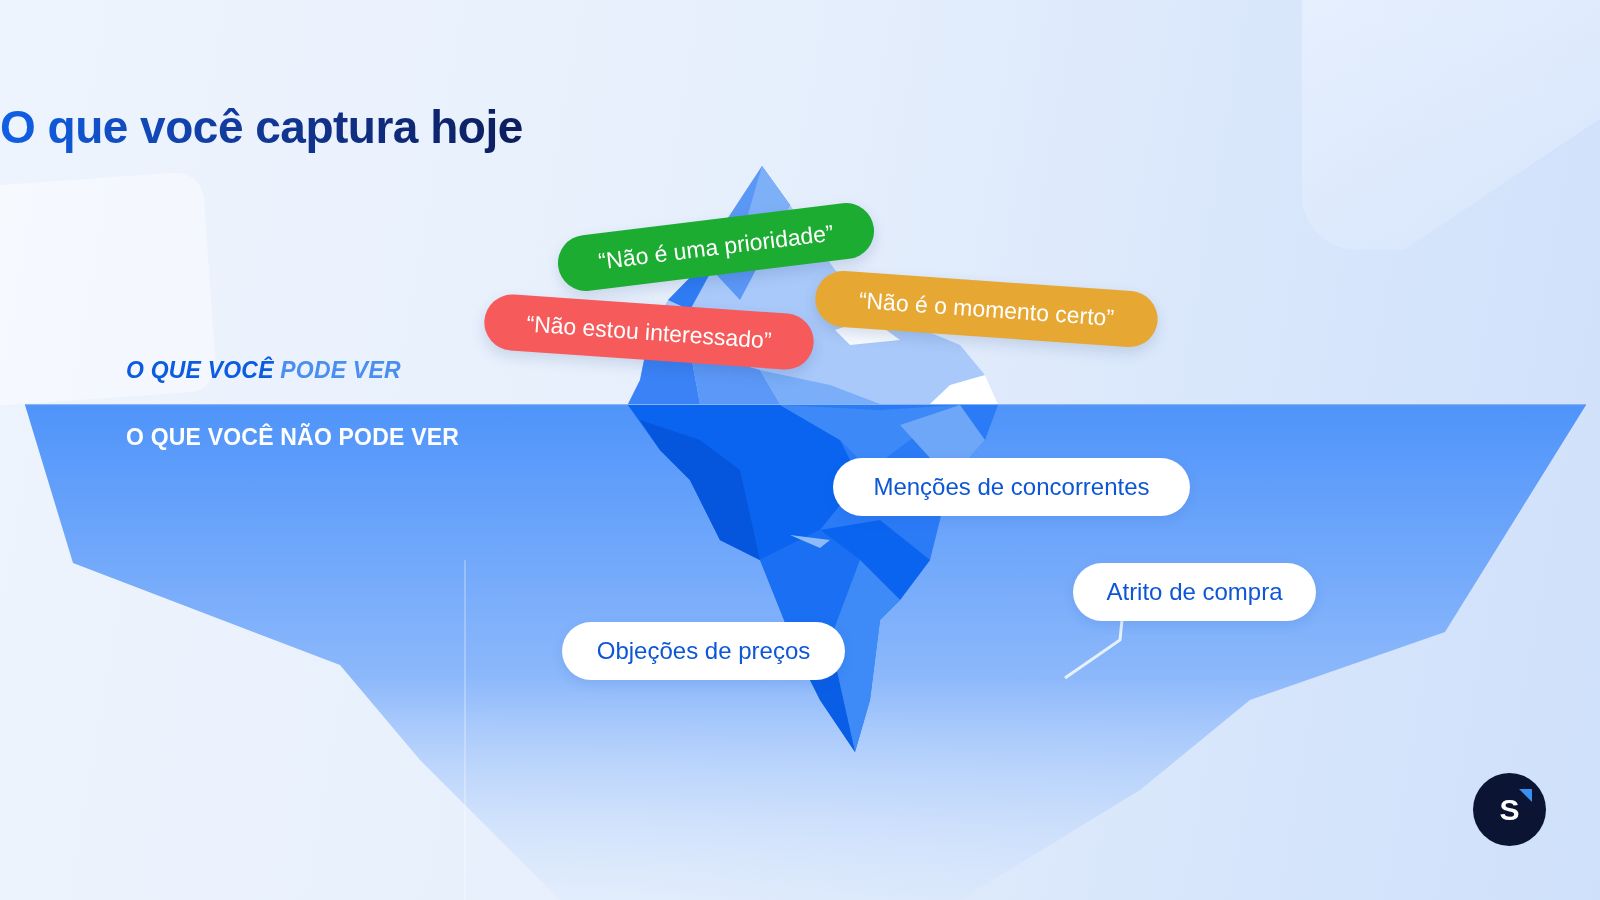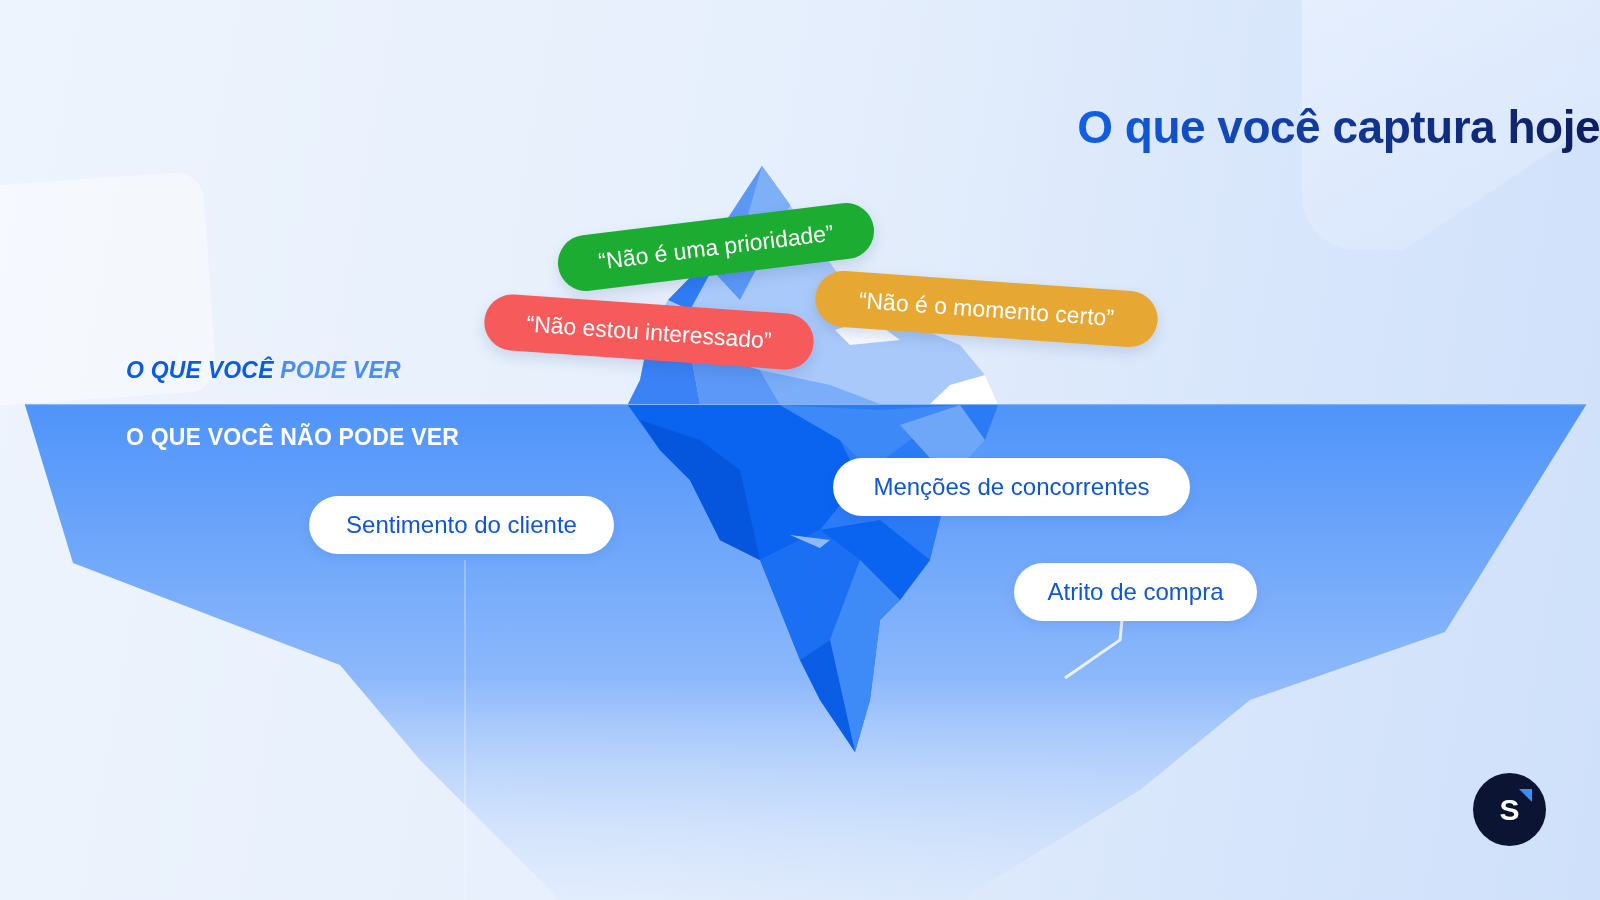--- a/index.html
+++ b/index.html
@@ -19,21 +19,21 @@
     }
     .deco-right {
       left: 1302px; top: -40px; width: 340px; height: 290px;
       background: linear-gradient(160deg, rgba(236,243,255,0.7), rgba(220,232,252,0.5));
       border-radius: 0 0 0 55px;
       clip-path: polygon(0 0, 100% 0, 100% 45%, 30% 100%, 0 100%);
     }
     svg.scene { position: absolute; left: 0; top: 0; }
 
     .headline {
-      position: absolute; left: 0; width: 1600px; text-align: right;
+      position: absolute; left: 0; width: 1600px; text-align: left;
       font-weight: 700; letter-spacing: -0.5px;
     }
     .headline span {
       background: linear-gradient(90deg, #1060e8 0%, #123a9c 45%, #0d1d5c 100%);
       -webkit-background-clip: text; background-clip: text; color: transparent;
     }
     .headline-top { top: 100px; font-size: 46px; }
     .headline-bottom { top: 750px; font-size: 46px; }
 
     .zone-label {
@@ -56,21 +56,21 @@
     .q-red    { left: 484px; top: 304px; width: 330px; background: #f65a5a; transform: rotate(4deg); }
 
     .insight-pill {
       position: absolute; height: 58px; border-radius: 30px; background: #ffffff;
       color: #0d56d6; font-size: 24px; display: flex; align-items: center;
       justify-content: center; white-space: nowrap;
       box-shadow: 0 4px 12px rgba(30,80,170,0.12);
     }
     .p-sent { left: 309px; top: 496px; width: 305px; }
     .p-menc { left: 833px; top: 458px; width: 357px; }
-    .p-atri { left: 1014px; top: 563px; width: 243px; }
+    .p-atri { left: 1073px; top: 563px; width: 243px; }
     .p-obje { left: 562px; top: 622px; width: 283px; }
 
     .logo-badge {
       position: absolute; left: 1473px; top: 773px; width: 73px; height: 73px;
       border-radius: 50%; background: #0b1433;
       display: flex; align-items: center; justify-content: center;
       color: #ffffff; font-size: 30px; font-weight: 700;
     }
     .logo-badge .corner {
       position: absolute; right: 14px; top: 16px; width: 0; height: 0;
@@ -131,22 +131,22 @@
 
   <div class="zone-label zone-visible">
     <span class="a">O QUE VOCÊ </span><span class="b">PODE VER</span>
   </div>
   <div class="zone-label zone-hidden">O QUE VOCÊ NÃO PODE VER</div>
 
   <div class="quote-pill q-green">“Não é uma prioridade”</div>
   <div class="quote-pill q-orange">“Não é o momento certo”</div>
   <div class="quote-pill q-red">“Não estou interessado”</div>
 
-  <div class="insight-pill p-sent">Sentimento do cliente</div>
   <div class="insight-pill p-menc">Menções de concorrentes</div>
   <div class="insight-pill p-atri">Atrito de compra</div>
+  <div class="insight-pill p-obje">Objeções de preços</div>
 
 
   <div class="logo-badge">
     <span>S</span>
     <span class="corner"></span>
   </div>
 </div>
 
 </body></html>

